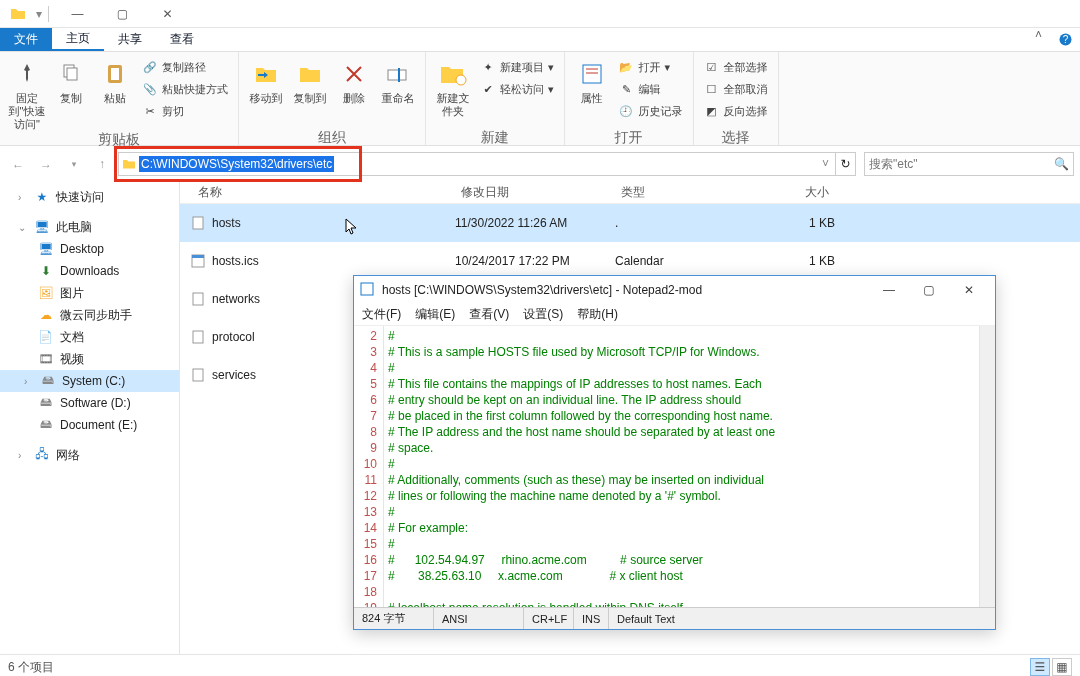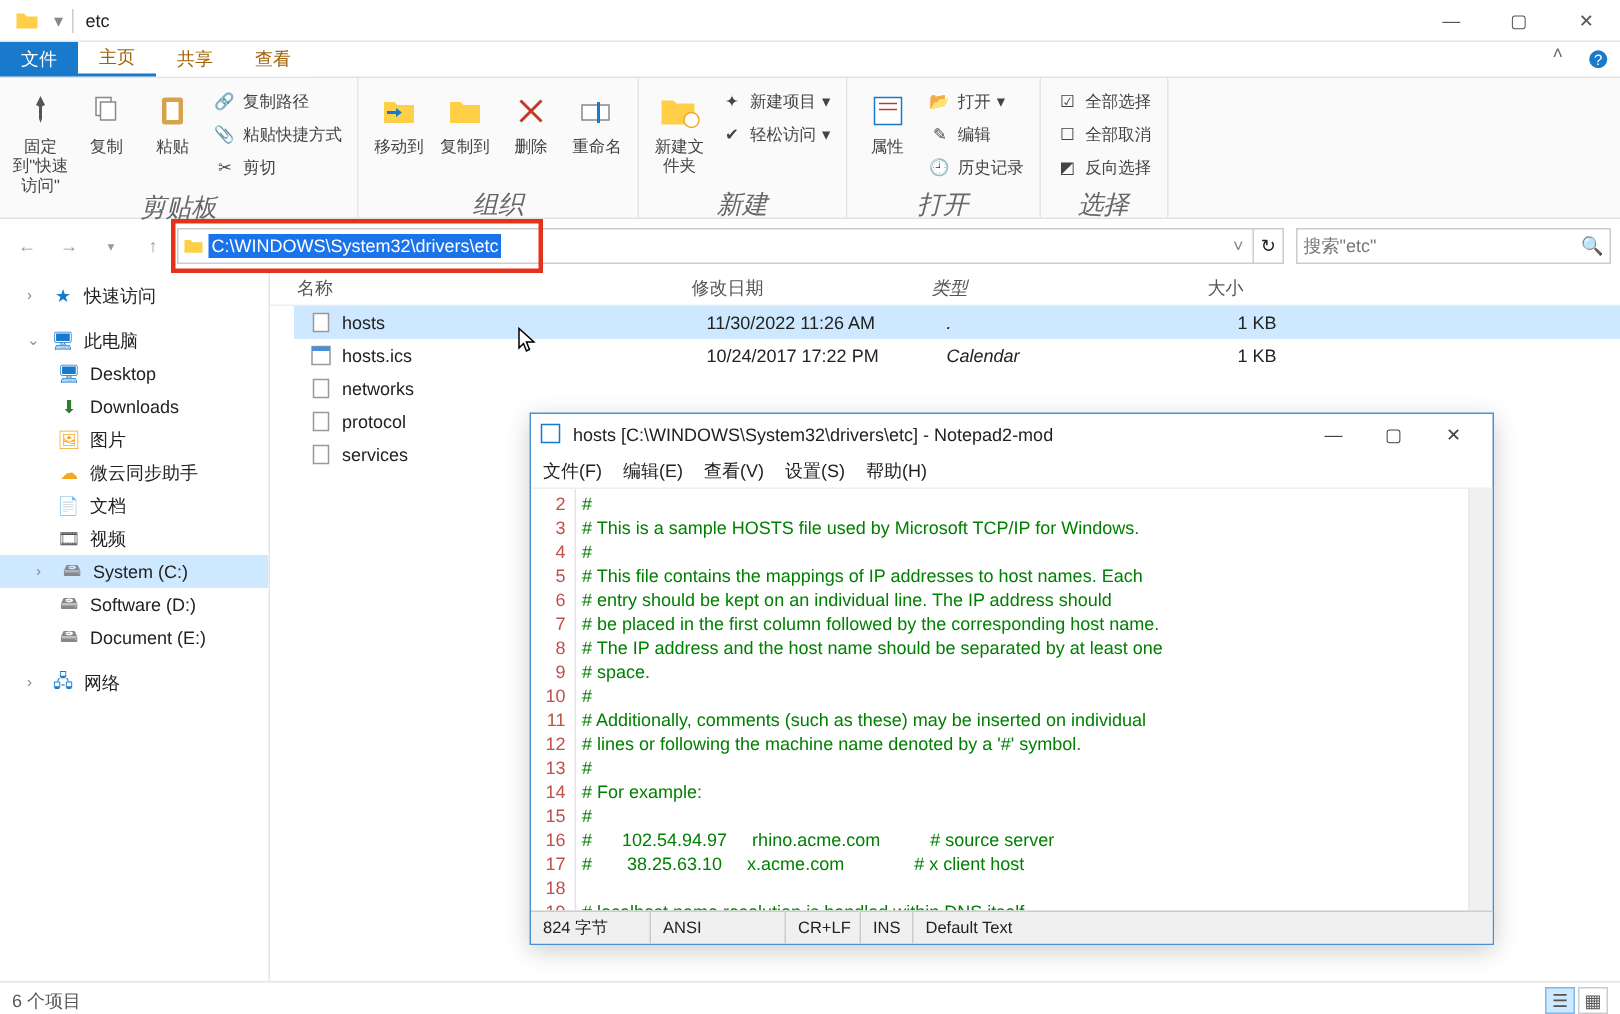--- a/index.html
+++ b/index.html
@@ -9,29 +9,29 @@
 .titlebar { display: flex; align-items: center; height: 28px; background: #fff; border-bottom: 1px solid #e5e5e5; }
 .titlebar .icon { width: 16px; height: 16px; margin: 0 4px; }
 .titlebar .title { flex: 1; padding-left: 2px; }
 .titlebar .win-btn { width: 45px; height: 28px; display: flex; align-items: center; justify-content: center; color: #555; }
 .titlebar .qat { display:flex; align-items:center; gap:6px; padding:0 6px; }
 .qat-sep { width:1px; height:16px; background:#ccc; }
 
 
 .tabs { display: flex; align-items: stretch; height: 24px; border-bottom: 1px solid #e1e1e1; }
 .tabs .file { background: #1979ca; color: #fff; padding: 0 14px; display: flex; align-items: center; }
-.tabs .tab { padding: 0 14px; display: flex; align-items: center; background: #fff; color:#a16207; }
+.tabs .tab { padding: 0 14px; display: flex; align-items: center; background: #fff; color:#0f172a; }
 .tabs .tab.active { border-bottom: 2px solid #1979ca; }
 .tabs .spacer { flex: 1; }
 .tabs .help { width: 30px; display: flex; align-items: center; justify-content: center; }
 
 .ribbon { display: flex; height: 94px; border-bottom: 1px solid #e1e1e1; background: #fafafa; }
 .group { display: flex; flex-direction: column; border-right: 1px solid #e5e5e5; padding: 2px 6px 0 6px; }
 .group .items { flex: 1; display: flex; align-items: flex-start; gap: 2px; }
-.group .label { text-align: center; color: #666; font-size: 17px; height: 16px; line-height:16px;font-style:italic; }
+.group .label { text-align: center; color: #666; font-size: 14px; height: 16px; line-height:16px; }
 .big-btn { display: flex; flex-direction: column; align-items: center; justify-content: flex-start; width: 42px; padding-top:4px; gap:2px; text-align:center; }
 .big-btn .ico { width: 32px; height: 32px; display:flex; align-items:center; justify-content:center; }
 .big-btn span { font-size: 11px; line-height: 13px; color:#444; }
 .small-btn { display: flex; align-items: center; gap: 4px; height: 22px; padding: 0 4px; font-size: 11px; color:#444; white-space:nowrap; }
 .small-btn .ico { width: 16px; height: 16px; display:flex; align-items:center; justify-content:center; }
 .vstack { display:flex; flex-direction:column; justify-content:flex-start; padding-top:2px; }
 
 
 .navrow { display: flex; align-items: center; height: 36px; padding: 4px 6px; gap: 4px; }
 .nav-arrow { width: 24px; height: 24px; display: flex; align-items: center; justify-content: center; color: #999; }
@@ -52,24 +52,24 @@
 .side-item .tw { width:10px; color:#888; font-size:10px; }
 .side-item.selected { background:#cde8ff; }
 .side-item .ico { width:16px; height:16px; display:flex; align-items:center; justify-content:center; }
 .side-spacer { height:8px; }
 
 .content { flex: 1; display:flex; flex-direction:column; position:relative; }
 .colhead { display:flex; height:22px; align-items:center; color:#555; font-size:12px; border-bottom:1px solid #eee; }
 .colhead > div { padding:0 6px; }
 .c-name { width:275px; padding-left:18px !important; }
 .c-date { width:160px; }
-.c-type { width:140px;font-style:italic; }
+.c-type { width:140px; }
 .c-size { width:80px; text-align:right; }
 .rows { }
-.row { display:flex; height:22px; align-items:center;margin-left:16px; }
+.row { display:flex; height:38px; align-items:center; }
 .row.selected { background:#cde8ff; }
 .row .c-name { display:flex; align-items:center; gap:6px; padding-left:10px !important; }
 .row .fico { width:16px; height:16px; display:flex; align-items:center; justify-content:center; }
 
 
 .status { position:absolute; bottom:0; left:0; right:0; height:22px; border-top:1px solid #e5e5e5; display:flex; align-items:flex-end; padding:0 8px; color:#555; background:#fff;}
 .status .viewbtns { margin-left:auto; display:flex; gap:2px; }
 .status .viewbtns div { width:20px; height:18px; border:1px solid #ccc; display:flex; align-items:center; justify-content:center; }
 .status .viewbtns div.active { background:#cde8ff; border-color:#7fb7e8; }
 
@@ -100,21 +100,20 @@
 <div class="titlebar">
   <div class="qat">
     <span class="icon">
         <svg width="16" height="16">
           <path class="folder-y" d="M1 3h5l2 2h7v8H1z"></path>
         </svg>
       </span>
     <span style="color:#888">▾</span>
     <span class="qat-sep"></span>
   </div>
-  <div class="title">etc</div>
   <div class="win-btn">—</div>
   <div class="win-btn">▢</div>
   <div class="win-btn">✕</div>
 </div>
 
 <div class="tabs">
   <div class="file">文件</div>
   <div class="tab active">主页</div>
   <div class="tab">共享</div>
   <div class="tab">查看</div>

